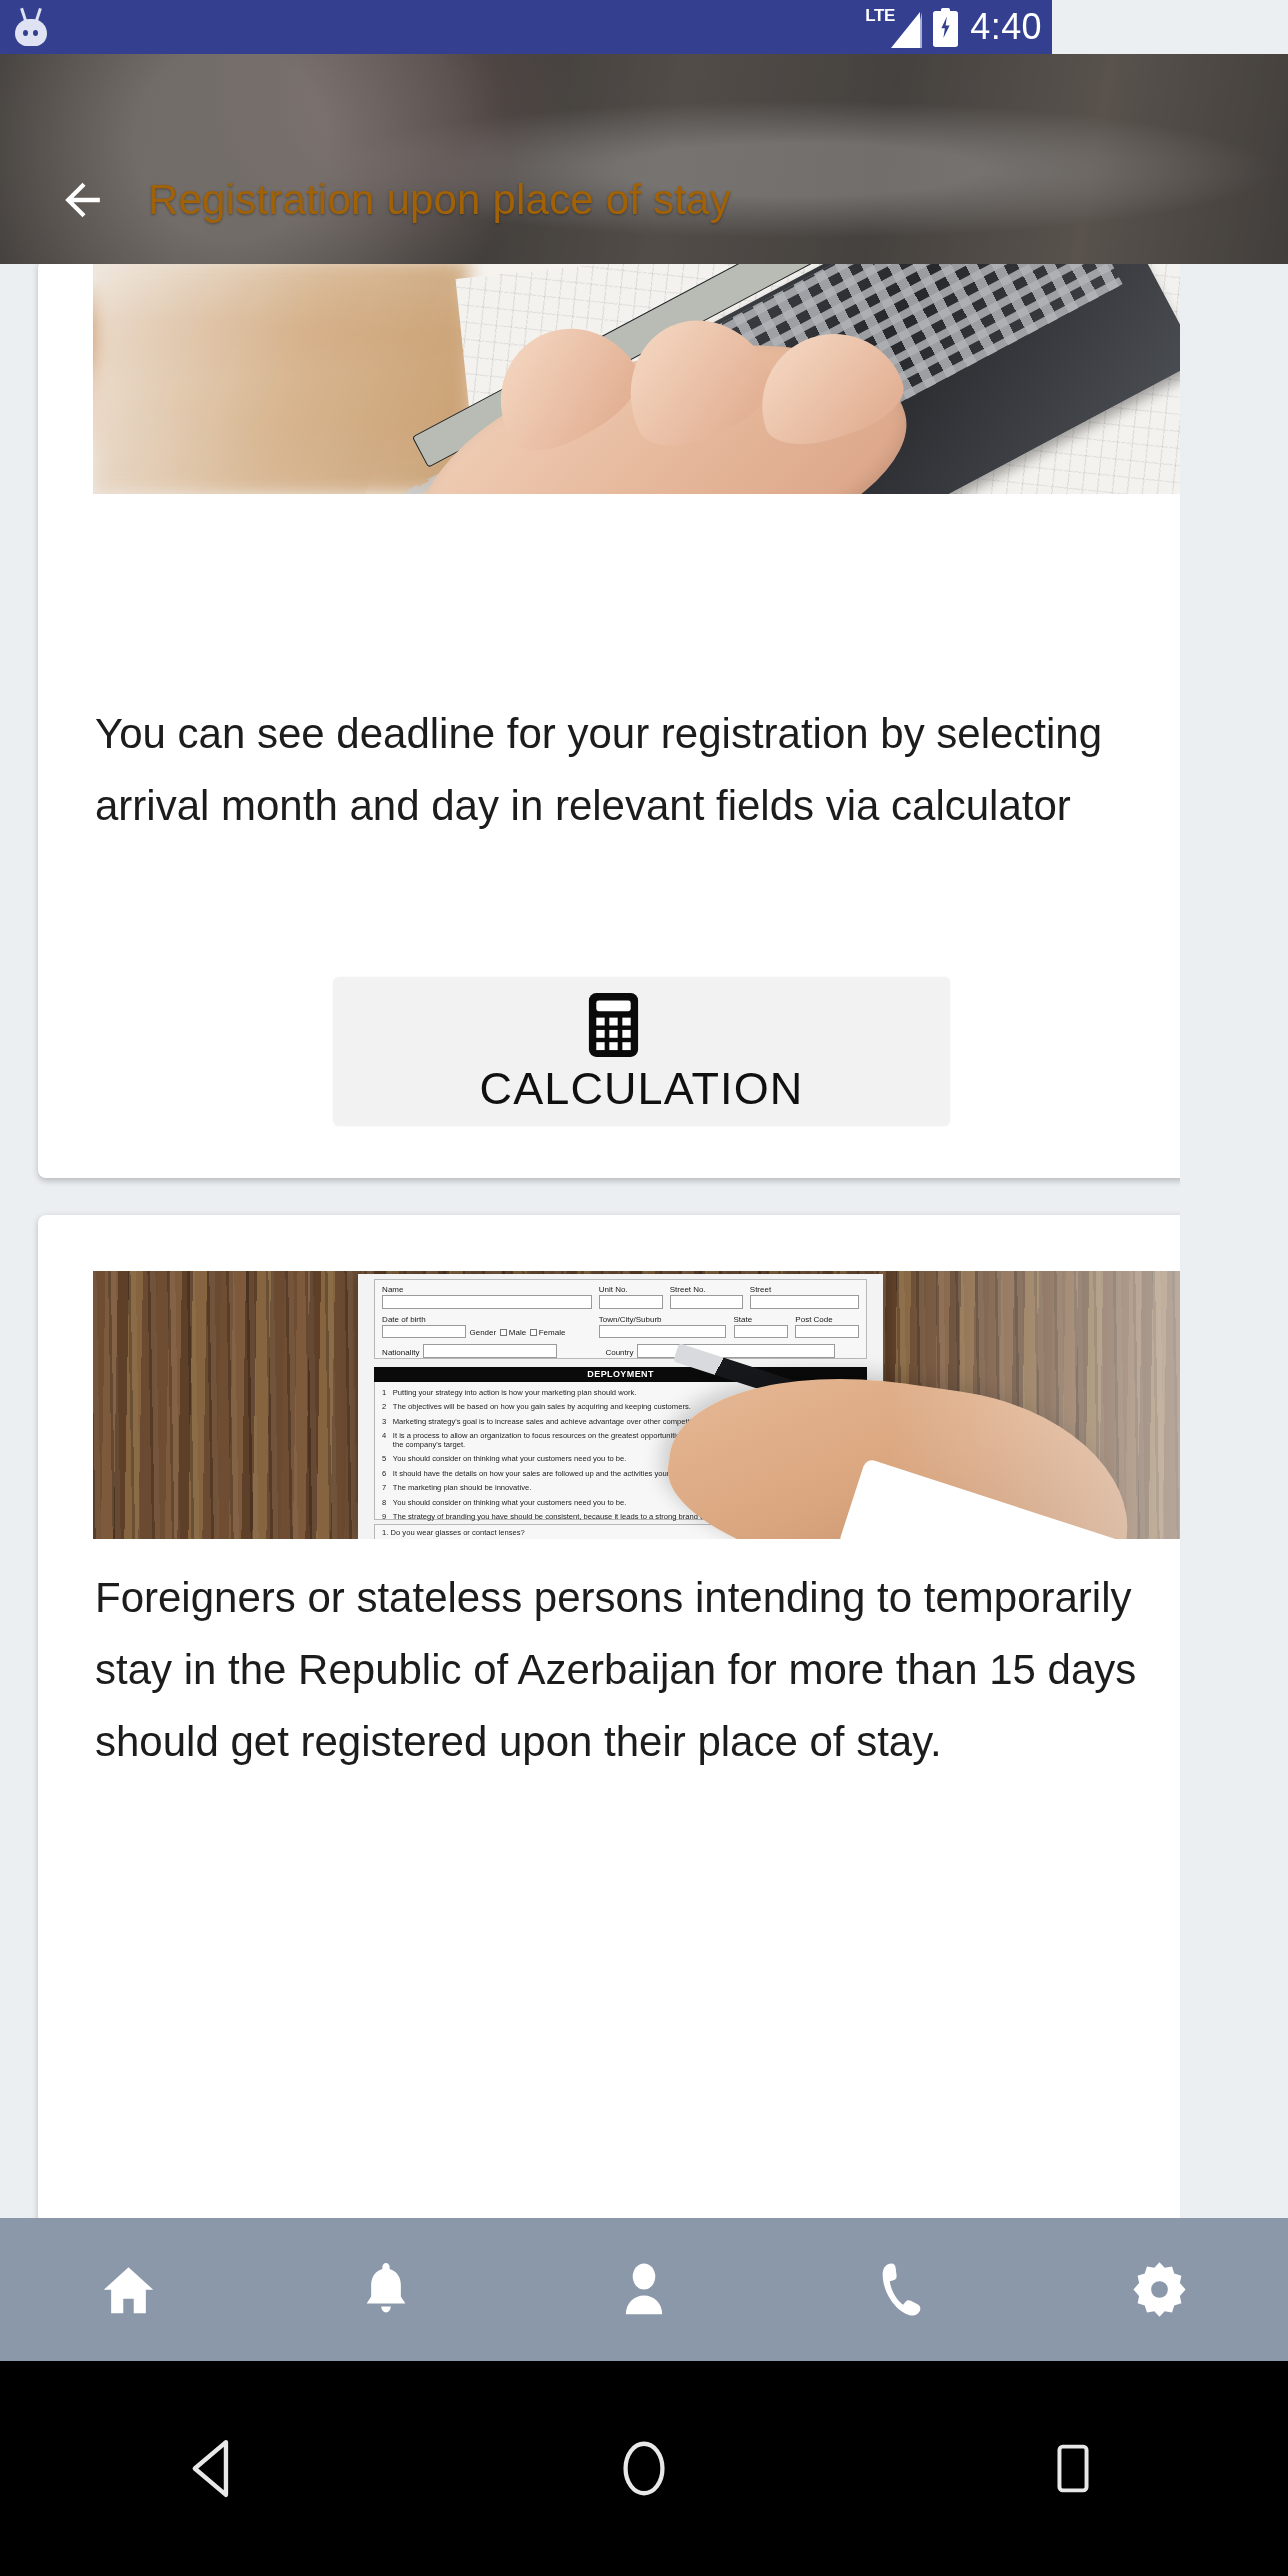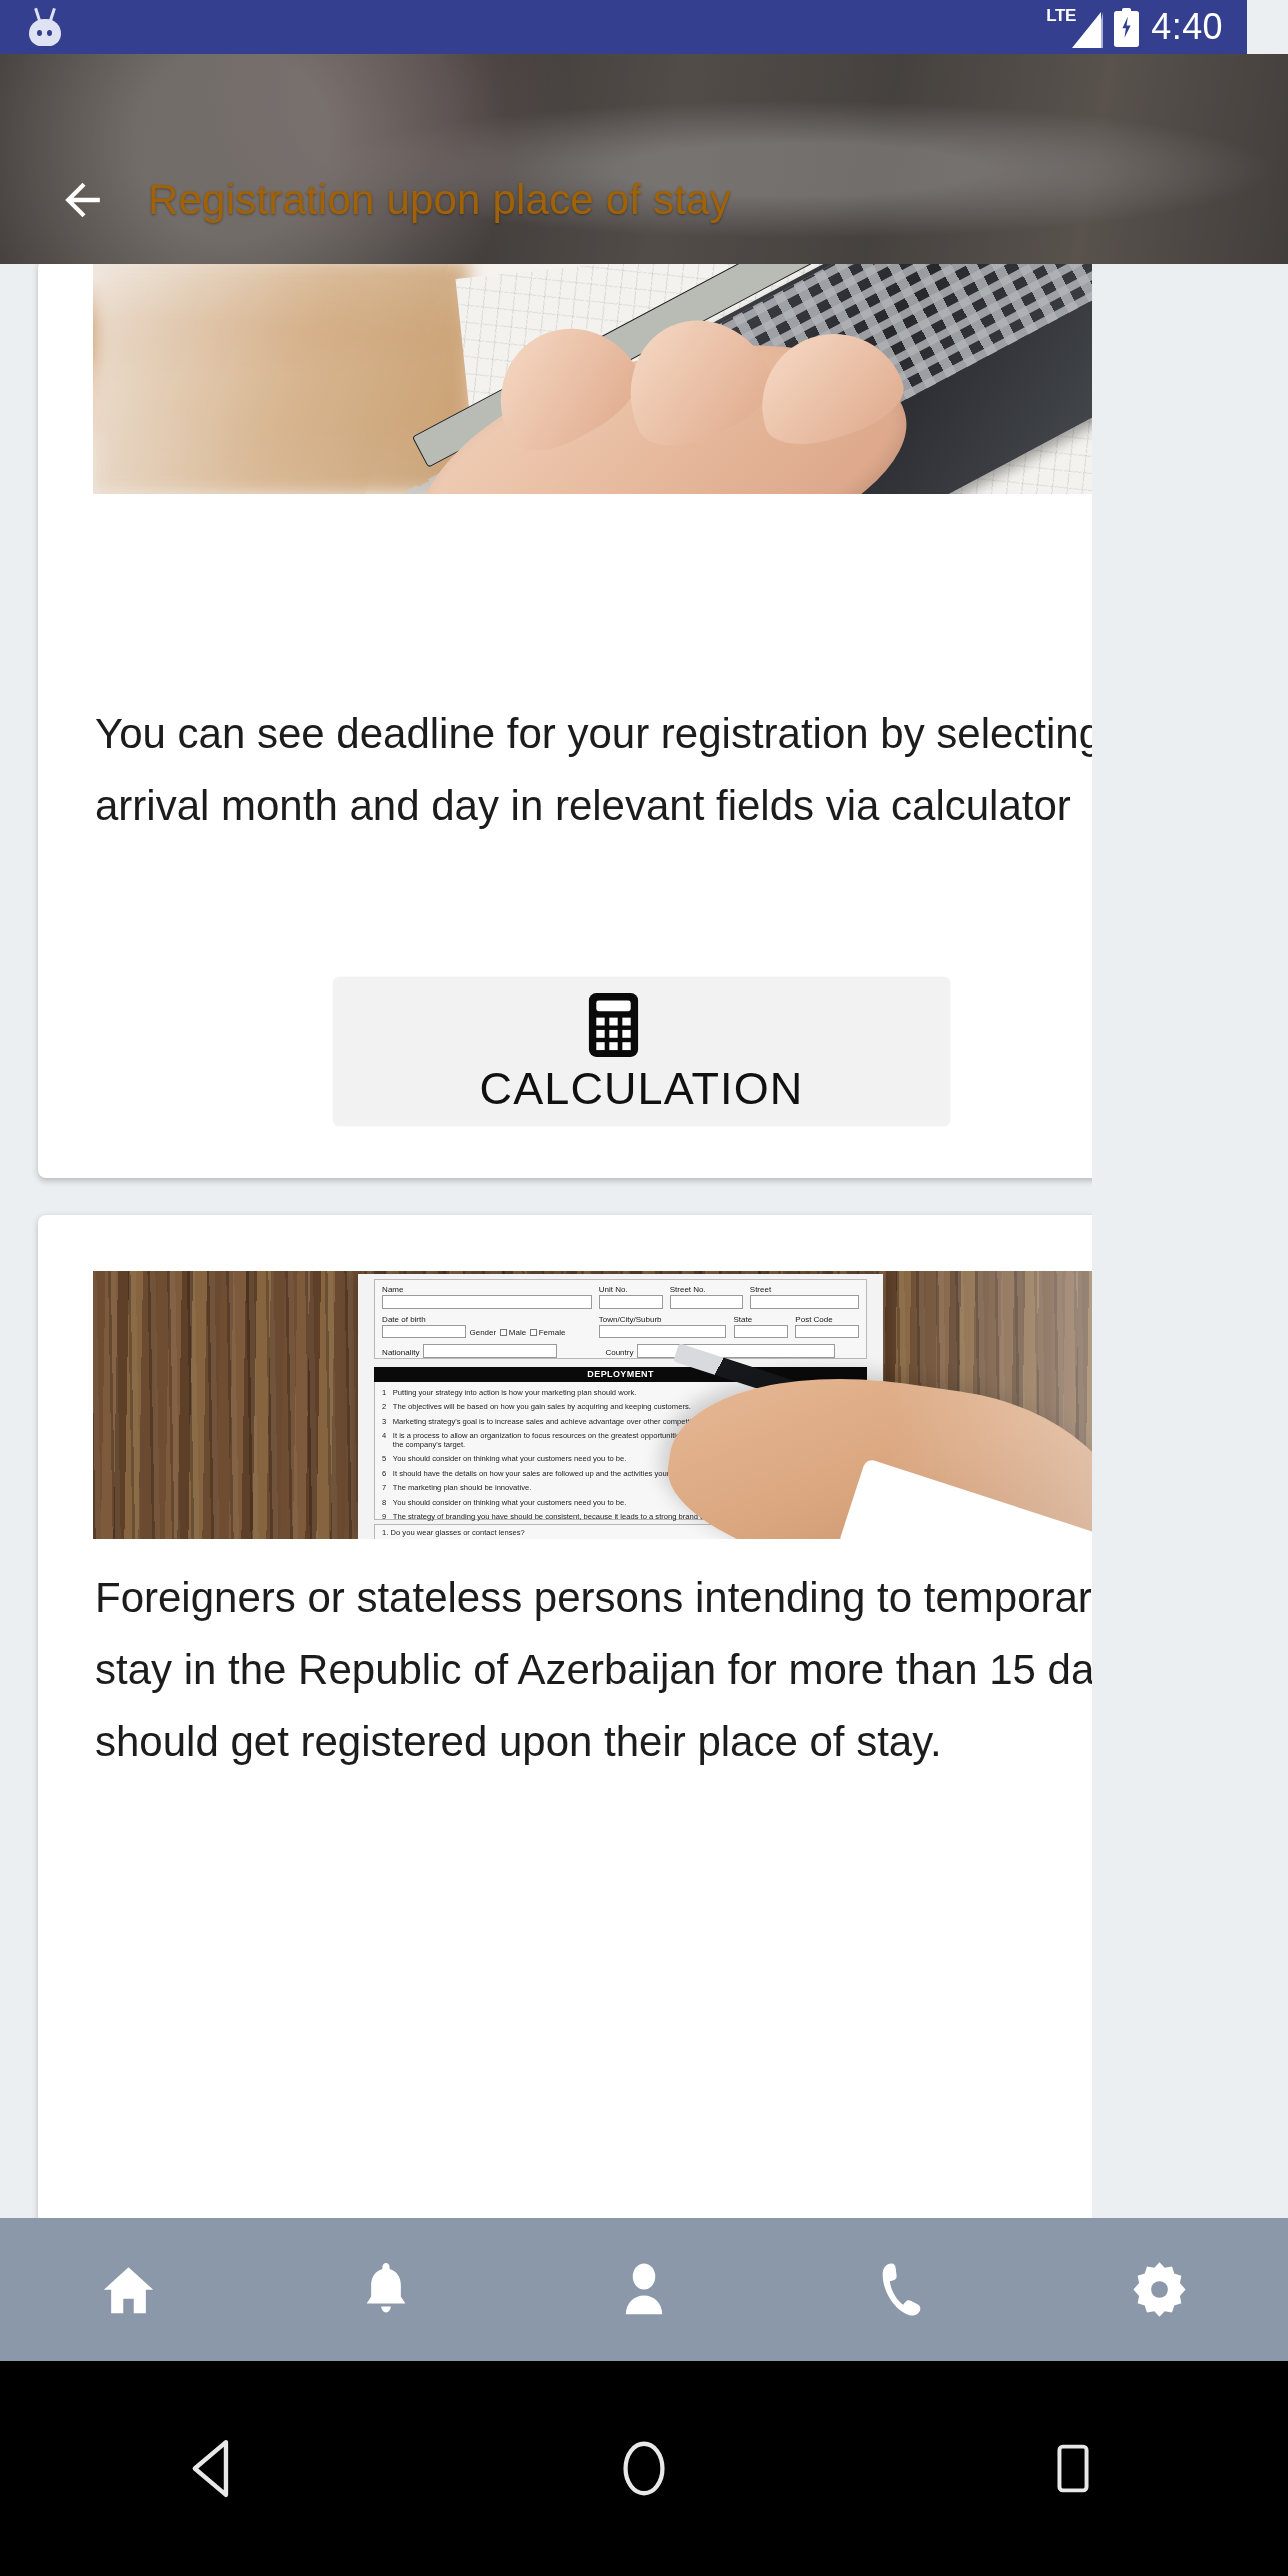--- a/index.html
+++ b/index.html
@@ -6,23 +6,23 @@
   html, body { width:1288px; height:2576px; }
   body {
     font-family: "Liberation Sans", sans-serif;
     background:#eceff1;
     overflow:hidden;
   }
   .screen { position:relative; width:1288px; height:2576px; background:#eceff1; }
 
   
   .statusbar{
-    position:absolute; top:0; left:0; width:1247px; height:54px;
+    position:absolute; top:0; left:0; width:1052px; height:54px;
     background:#34408f; display:flex; align-items:center;
-    padding:0 24px;
+    padding:0 10px;
   }
   .sb-left{ display:flex; align-items:center; }
   .sb-right{ margin-left:auto; display:flex; align-items:center; gap:12.5px; }
   .sb-clock{ color:#ffffff; font-size:36px; letter-spacing:0.4px; font-weight:400; }
   .lte-wrap{ position:relative; width:55px; height:41px; }
   .lte-txt{
     position:absolute; left:0; top:-0.9px; color:#fff; font-size:17px;
     font-weight:700; letter-spacing:-0.4px;
   }
   .lte-tri{
@@ -87,21 +87,21 @@
   .back-arrow{ width:55px; height:52px; display:block; }
   .appbar-title{
     position:absolute; left:148px; top:107px; width:1002px; height:77px;
     display:flex; align-items:center;
     color:#a16207; font-size:42px; font-weight:400; letter-spacing:0.2px;
     text-shadow:0 0.9px 2.7px rgba(0,0,0,.35);
   }
 
   
   .content{
-    position:absolute; top:264px; left:0; width:1092px; height:1954px;
+    position:absolute; top:264px; left:0; width:1180px; height:1954px;
     background:#eceff1; overflow:hidden;
   }
 
   .card{
     position:absolute; left:38px; width:1213px;
     background:#ffffff; border-radius:8px;
     box-shadow:0 2.7px 6.3px rgba(0,0,0,.22);
     overflow:hidden;
   }
   .card-1{ top:-3.6px; height:918px; }

